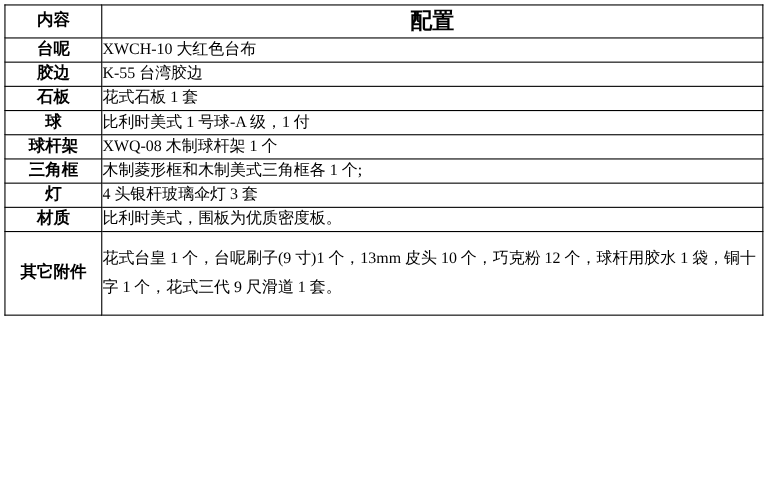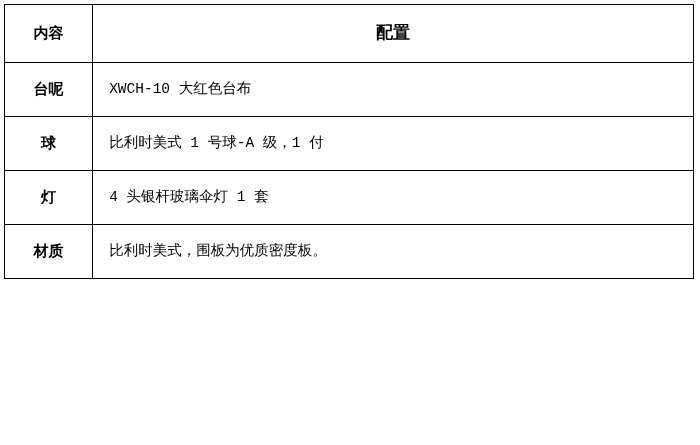--- a/index.html
+++ b/index.html
@@ -15,21 +15,21 @@
     overflow: hidden;
   }
   .spec-table {
     border-collapse: collapse;
     width: 690px;
     margin: 4px 0 0 4px;
     table-layout: fixed;
   }
   .spec-table td {
     border: 1px solid #000000;
-    padding: 16px;
+    padding: 0;
     vertical-align: middle;
   }
   .col-item {
     width: 88px;
   }
   .col-config {
     width: 600px;
   }
   .cell-item {
     text-align: center;
@@ -37,26 +37,26 @@
     font-size: 15px;
     font-family: "Liberation Sans", "DejaVu Sans", sans-serif;
     padding: 9px 2px;
     line-height: 1.35;
   }
   .cell-config {
     text-align: left;
     font-size: 14.5px;
     padding: 9px 8px 9px 10px;
     line-height: 1.45;
-    font-family: Liberation Mono, monospace;
+    font-family: Liberation Serif, serif;
   }
   .header-config {
     text-align: center;
     font-weight: bold;
-    font-size: 17px;
+    font-size: 20px;
     font-family: "Liberation Sans", "DejaVu Sans", sans-serif;
   }
   .row-tall .cell-config,
   .row-tall .cell-item {
     padding-top: 12px;
     padding-bottom: 12px;
   }
   .multiline {
     line-height: 1.75;
   }
@@ -72,25 +72,45 @@
   <tbody>
     <tr>
       <td class="cell-item">内容</td>
       <td class="cell-config header-config">配置</td>
     </tr>
     <tr>
       <td class="cell-item">台呢</td>
       <td class="cell-config">XWCH-10 大红色台布</td>
     </tr>
     <tr>
+      <td class="cell-item">胶边</td>
+      <td class="cell-config">K-55 台湾胶边</td>
+    </tr>
+    <tr>
+      <td class="cell-item">石板</td>
+      <td class="cell-config">花式石板 1 套</td>
+    </tr>
+    <tr>
       <td class="cell-item">球</td>
       <td class="cell-config">比利时美式 1 号球-A 级，1 付</td>
     </tr>
     <tr>
+      <td class="cell-item">球杆架</td>
+      <td class="cell-config">XWQ-08 木制球杆架 1 个</td>
+    </tr>
+    <tr>
+      <td class="cell-item">三角框</td>
+      <td class="cell-config">木制菱形框和木制美式三角框各 1 个;</td>
+    </tr>
+    <tr>
       <td class="cell-item">灯</td>
-      <td class="cell-config">4 头银杆玻璃伞灯 1 套</td>
+      <td class="cell-config">4 头银杆玻璃伞灯 3 套</td>
     </tr>
     <tr>
       <td class="cell-item">材质</td>
       <td class="cell-config">比利时美式，围板为优质密度板。</td>
     </tr>
+    <tr class="row-tall">
+      <td class="cell-item">其它附件</td>
+      <td class="cell-config multiline">花式台皇 1 个，台呢刷子(9 寸)1 个，13mm 皮头 10 个，巧克粉 12 个，球杆用胶水 1 袋，铜十字 1 个，花式三代 9 尺滑道 1 套。</td>
+    </tr>
   </tbody>
 </table>
 
 </body></html>

